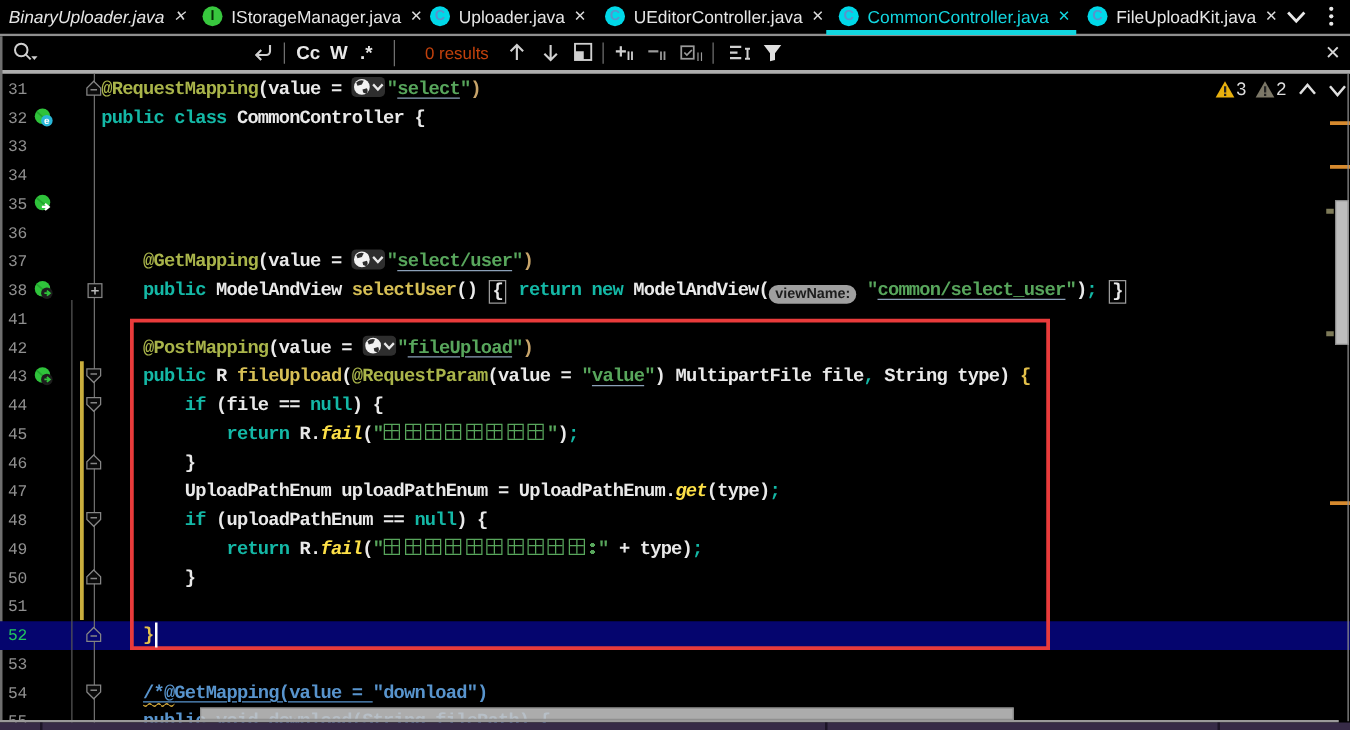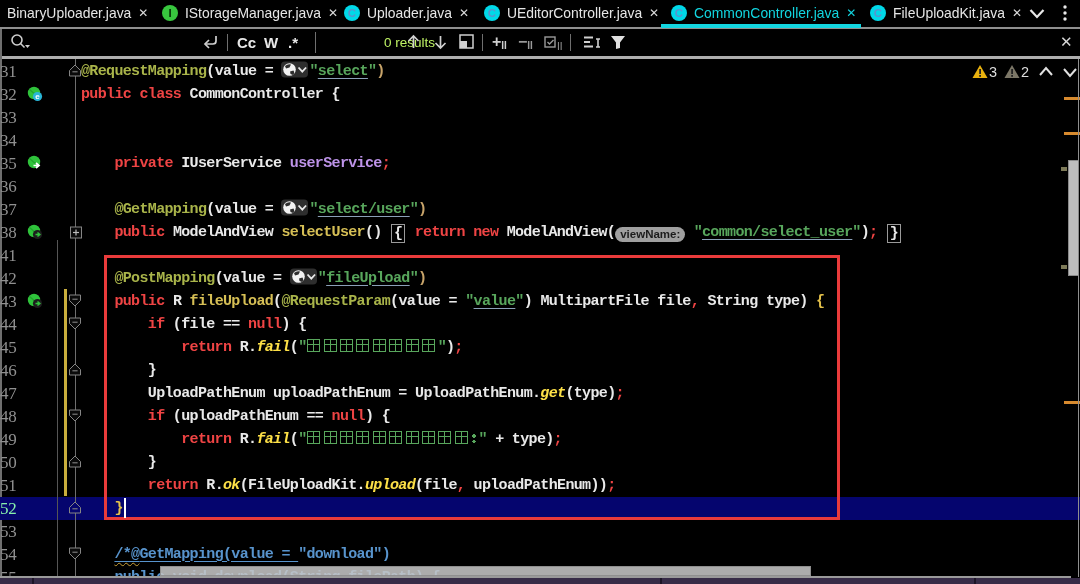--- a/index.html
+++ b/index.html
@@ -16,27 +16,27 @@
 .tico.g{background:#38c73e;color:#053005;}
 .active{color:#12d6e0;}
 #underline{position:absolute;left:661px;top:24px;width:200px;height:4px;background:#12d6e0;}
 
 #find{position:absolute;left:0;top:29px;width:1080px;height:26.5px;background:#000;color:#cfcfcf;}
 #find .it{position:absolute;top:0;height:26px;display:flex;align-items:center;}
 #find .vsep{position:absolute;top:5px;width:1px;height:17px;background:#6f6f6f;}
 #findsep{position:absolute;left:0;top:55.5px;width:1080px;height:3px;background:#aeaeae;}
 
 .row{position:absolute;left:0;width:1080px;height:23px;}
-.num{position:absolute;left:0;top:0;width:21.5px;text-align:left;
-  font-family:Liberation Serif, serif;font-size:17px;letter-spacing:-0.3px;
+.num{position:absolute;left:0;top:0;width:21.5px;text-align:right;
+  font-family:Liberation Mono, monospace;font-size:13px;letter-spacing:-0.3px;
   color:#909090;line-height:23px;}
 pre.code{position:absolute;left:81px;top:0;margin:0;line-height:23px;
   font-family:"Liberation Mono",monospace;font-weight:bold;font-size:15px;
   letter-spacing:-0.65px;color:#e9e9e9;}
-.k{color:#ef4444;}
+.k{color:#14b8a6;}
 .a{color:#a9b44a;}
 .s{color:#58a65c;}
 .su{color:#58a65c;text-decoration:underline;text-decoration-color:#8ba0b8;text-underline-offset:3px;text-decoration-thickness:1px;}
 .tan{color:#c8a46a;}
 .y{color:#d6bf55;}
 .i{color:#fde047;font-style:italic;}
 .f{color:#bd93e8;}
 .c{color:#5894cd;}
 .cu{color:#5894cd;text-decoration:underline;text-underline-offset:3px;text-decoration-thickness:1px;}
 .m{color:#e3c04a;}
@@ -75,21 +75,21 @@
 .tsep{position:absolute;top:577.8px;width:2px;height:6.2px;background:#1c1426;}
 .mark{position:absolute;left:1064px;width:16px;height:3px;background:#d78a2e;}
 .gmark{position:absolute;left:1060.5px;width:6px;height:4px;background:#7d7a58;}
 </style></head>
 <body>
 <div id="app">
 
 <div id="tabs">
   <div id="tabsep"></div>
   <div id="underline"></div>
-  <div class="tab" style="left:7px;">BinaryUploader.java<span class="x">✕</span></div>
+  <div class="tab" style="left:7px;font-style:italic;">BinaryUploader.java<span class="x">✕</span></div>
   <div class="tab" style="left:162px;"><span class="tico g">I</span>IStorageManager.java<span class="x">✕</span></div>
   <div class="tab" style="left:344px;"><span class="tico c">C</span>Uploader.java<span class="x">✕</span></div>
   <div class="tab" style="left:484px;"><span class="tico c">C</span>UEditorController.java<span class="x">✕</span></div>
   <div class="tab active" style="left:671px;"><span class="tico c">C</span>CommonController.java<span class="x" style="color:#12d6e0;">✕</span></div>
   <div class="tab" style="left:870px;"><span class="tico c">C</span>FileUploadKit.java<span class="x">✕</span></div>
   <div class="tab" style="left:1029px;">
         <svg width="16" height="26">
           <path d="M1.5 10 L8 17 L14.5 10" fill="none" stroke="#e8e8e8" stroke-width="2.2"></path>
         </svg>
       </div>
@@ -114,21 +114,21 @@
         <svg width="17" height="16" viewBox="0 0 17 16">
           <path d="M14 2 v5 a3 3 0 0 1 -3 3 H4" fill="none" stroke="#cfcfcf" stroke-width="1.7"></path>
           <path d="M7 6 L3 10 L7 14" fill="none" stroke="#cfcfcf" stroke-width="1.7"></path>
         </svg>
       </div>
   <div class="vsep" style="left:227px;"></div>
   <div class="it" style="left:237px;font-size:15px;font-weight:bold;color:#e8e8e8;">Cc</div>
   <div class="it" style="left:264px;font-size:15px;font-weight:bold;color:#e8e8e8;">W</div>
   <div class="it" style="left:288px;font-size:15px;font-weight:bold;color:#e8e8e8;">.*</div>
   <div class="vsep" style="left:315px;top:3px;height:21px;"></div>
-  <div class="it" style="left:340px;font-size:13.5px;color:#bef264;margin-left:44px;">0 results</div>
+  <div class="it" style="left:340px;font-size:13.5px;color:#c2410c;">0 results</div>
   <div class="it" style="left:406px;">
         <svg width="15" height="16">
           <path d="M7.5 2 V14 M2.5 7 L7.5 2 L12.5 7" fill="none" stroke="#d0d0d0" stroke-width="1.7"></path>
         </svg>
       </div>
   <div class="it" style="left:433px;">
         <svg width="15" height="16">
           <path d="M7.5 2 V14 M2.5 9 L7.5 14 L12.5 9" fill="none" stroke="#d0d0d0" stroke-width="1.7"></path>
         </svg>
       </div>
@@ -188,21 +188,20 @@
       </div>
 <div class="row" style="top:105.5px">
         <span class="num">33</span>
         <pre class="code"></pre>
       </div>
 <div class="row" style="top:128.5px">
         <span class="num">34</span>
       </div>
 <div class="row" style="top:151.5px">
         <span class="num">35</span>
-        <pre class="code">    <span class="k">private </span>IUserService <span class="f">userService</span><span class="k">;</span></pre>
       </div>
 <div class="row" style="top:174.5px">
         <span class="num">36</span>
         <pre class="code"></pre>
       </div>
 <div class="row" style="top:197.5px">
         <span class="num">37</span>
         <pre class="code">    <span class="a">@GetMapping</span>(value = <span class="glb"><svg width="27" height="17" viewBox="0 0 27 17">
               <rect x="0" y="0.5" width="27" height="16" rx="4" fill="#2e2e2e"></rect>
               <circle cx="8.5" cy="8.5" r="6.3" fill="#f2f2f2"></circle>
@@ -256,24 +255,23 @@
 <div class="row" style="top:427.5px">
         <span class="num">49</span>
         <pre class="code">            <span class="k">return </span>R.<span class="i">fail</span>(<span class="s">"</span><span class="cjk"></span><span class="cjk"></span><span class="cjk"></span><span class="cjk"></span><span class="cjk"></span><span class="cjk"></span><span class="cjk"></span><span class="cjk"></span><span class="cjk"></span><span class="cjk"></span><span class="cjc"></span><span class="s">" </span>+ type)<span class="k">;</span></pre>
       </div>
 <div class="row" style="top:450.5px">
         <span class="num">50</span>
         <pre class="code">        }</pre>
       </div>
 <div class="row" style="top:473.5px">
         <span class="num">51</span>
-        <pre class="code">        <span class="k">return </span>R.<span class="i">ok</span>(FileUploadKit.<span class="i">upload</span>(file<span class="k">,</span> uploadPathEnum))<span class="k">;</span></pre>
       </div>
 <div class="row" style="top:496.5px">
-        <span class="num" style="color:#86efac">52</span>
+        <span class="num" style="color:#22c55e">52</span>
         <pre class="code">    <span class="m">}</span></pre>
       </div>
 <div class="row" style="top:519.5px">
         <span class="num">53</span>
         <pre class="code"></pre>
       </div>
 <div class="row" style="top:542.5px">
         <span class="num">54</span>
         <pre class="code">    <span class="cu"><span class="wavy">/*@</span>GetMapping(value = </span><span class="c">"download")</span></pre>
       </div>

